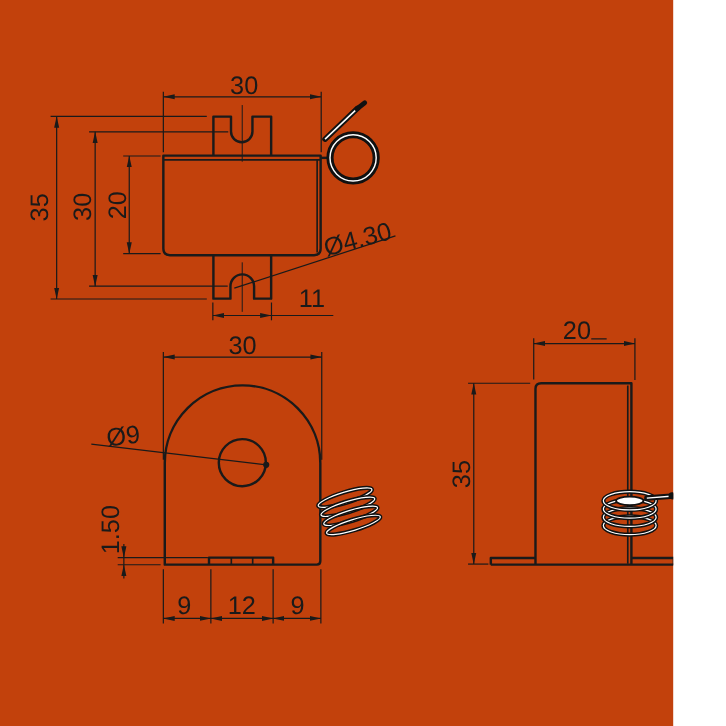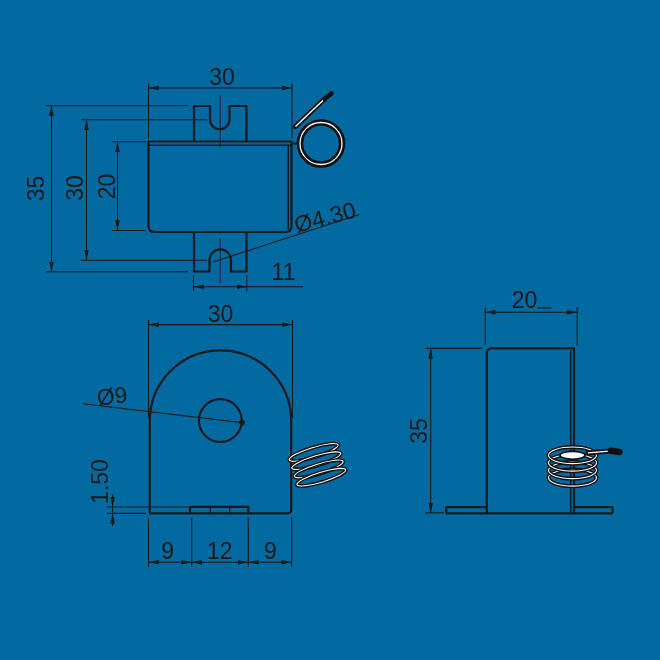--- a/index.html
+++ b/index.html
@@ -1,16 +1,16 @@
 <!DOCTYPE html>
 <html><head>
 <meta charset="utf-8">
 <style>
   html,body{margin:0;padding:0;background:#ffffff;}
-  .stage{position:relative;width:660px;height:660px;background:#0369a1;overflow:hidden;
+  .stage{position:relative;width:612px;height:660px;background:#c2410c;overflow:hidden;
          font-family:"Liberation Sans", sans-serif;}
   svg{position:absolute;left:0;top:0;}
   text{fill:#1a1a1a;font-family:"Liberation Sans", sans-serif;font-size:23px;}
   .thick{stroke:#1a1a1a;stroke-width:2.2;fill:none;stroke-linejoin:round;}
   .med{stroke:#1a1a1a;stroke-width:1.5;fill:none;}
   .thin{stroke:#1a1a1a;stroke-width:1.1;fill:none;}
   .cl{stroke:#1a1a1a;stroke-width:0.9;fill:none;}
   .coilb{stroke:#111111;fill:none;}
   .coilw{stroke:#ffffff;fill:none;}
 </style>

